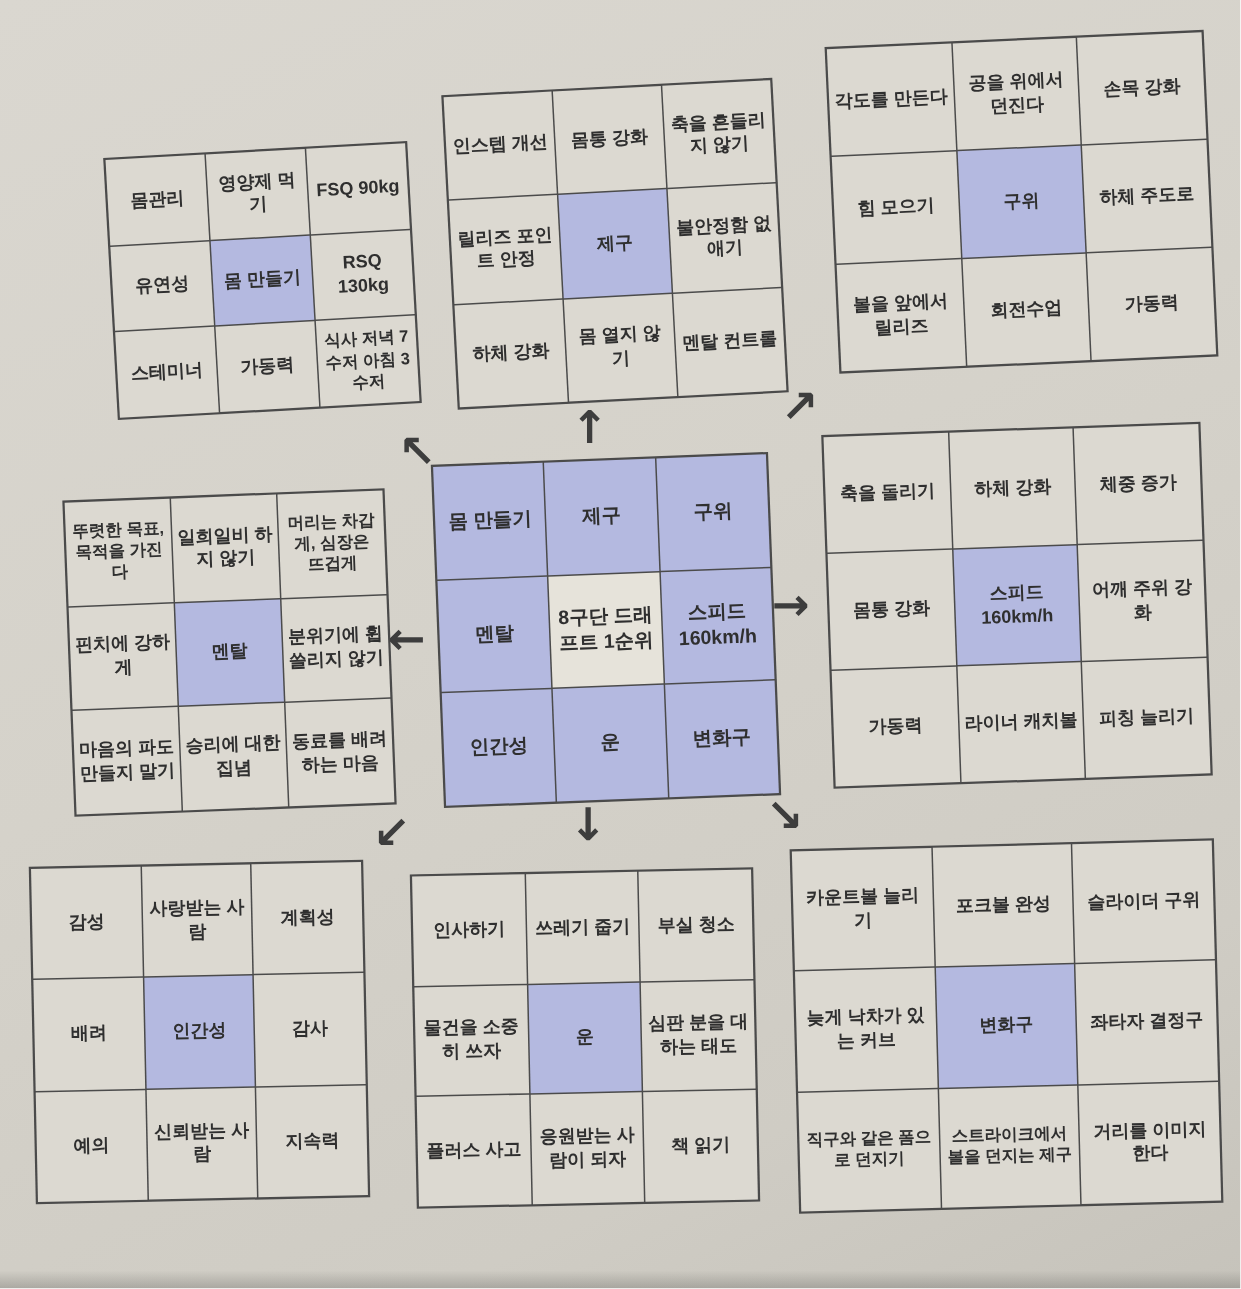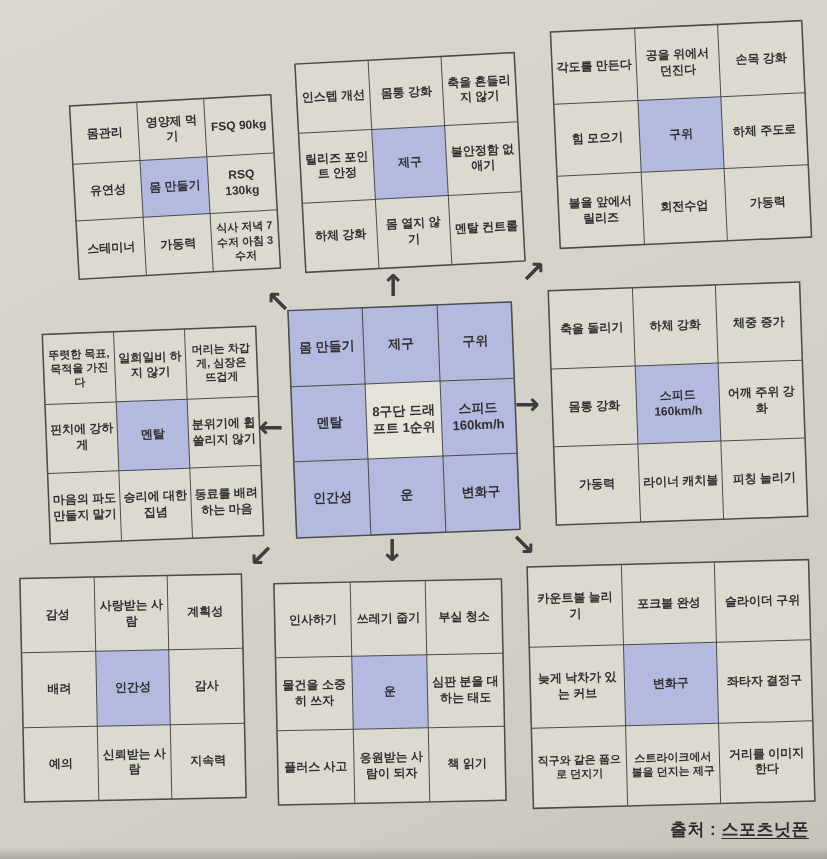--- a/index.html
+++ b/index.html
@@ -153,17 +153,14 @@
 
   <div class="arrow" style="left:278px; top:302px;">↖</div>
   <div class="arrow" style="left:393px; top:286px;">↑</div>
   <div class="arrow" style="left:533px; top:272px;">↗</div>
   <div class="arrow" style="left:271px; top:427px;">←</div>
   <div class="arrow" style="left:527px; top:404px;">→</div>
   <div class="arrow" style="left:261px; top:556px;">↙</div>
   <div class="arrow" style="left:392px; top:551px;">↓</div>
   <div class="arrow" style="left:523px; top:545px;">↘</div>
 
-  <div class="caption">
-    <span>출처 : </span><span class="src">스포츠닛폰</span>
-  </div>
 
 </div>
 
 </body></html>

